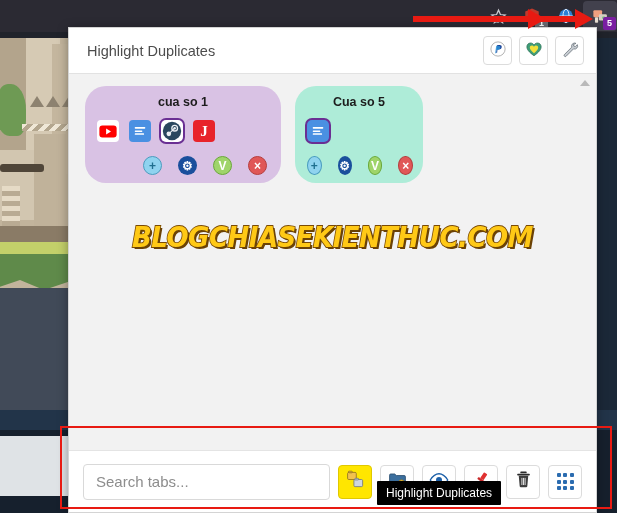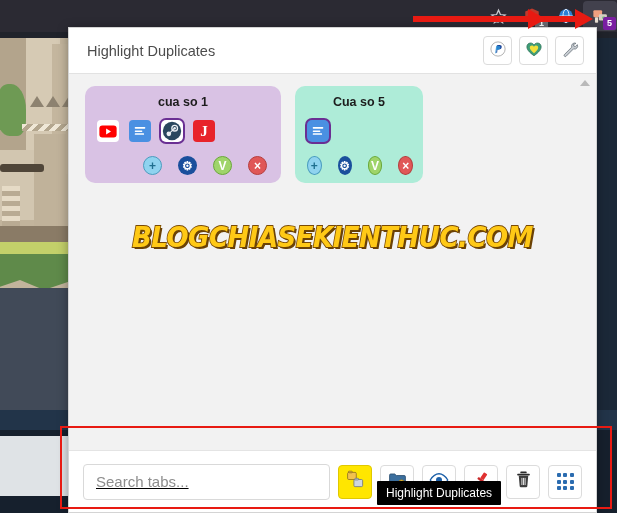--- a/index.html
+++ b/index.html
@@ -114,21 +114,21 @@
 
   .popup-body { flex: 1; position: relative; background: #f2f2f2; overflow: hidden; }
   .scroll-up {
     position: absolute; right: 6px; top: 6px;
     width: 0; height: 0;
     border-left: 5px solid transparent; border-right: 5px solid transparent;
     border-bottom: 6px solid #b9b9b9;
   }
 
   .cards { display: flex; gap: 14px; padding: 12px 16px 0 16px; align-items: flex-start; }
-  .card { border-radius: 10px; padding: 9px 10px 8px 10px; }
+  .card { border-radius: 21px; padding: 9px 10px 8px 10px; }
   .card.purple { background: #d9c2e4; width: 196px; }
   .card.mint { background: #aeecd8; width: 128px; }
   .card-title {
     text-align: center; font-size: 12.5px; font-weight: bold; color: #1c1c1c;
     margin-bottom: 11px;
   }
   .favicons { display: flex; gap: 10px; padding-left: 2px; }
   .fav { width: 22px; height: 22px; border-radius: 4px; position: relative;
          display: flex; align-items: center; justify-content: center; }
   .fav.sel { box-shadow: 0 0 0 2px #6a2f93; border-radius: 5px; }
@@ -157,21 +157,21 @@
   }
 
   
   .popup-footer {
     flex: 0 0 62px; height: 62px; background: #fff;
     border-top: 1px solid #e4e4e4;
     display: flex; align-items: center; gap: 8px; padding: 0 14px;
   }
   .search-box {
     flex: 1; height: 36px; border: 1px solid #d9d9d9; border-radius: 4px;
-    display: flex; align-items: center; padding: 0 12px; background: #fff; text-decoration: underline;
+    display: flex; align-items: center; padding: 0 12px; background: #fff;
   }
   .search-box input {
     border: 0; outline: 0; width: 100%; font-size: 15px; color: #333;
     font-family: "Liberation Sans", sans-serif; background: transparent;
   }
   .search-box input::placeholder { color: #8d8d8d; }
   .foot-btn {
     width: 34px; height: 34px; border: 1px solid #dcdcdc; border-radius: 4px;
     background: #fff; display: flex; align-items: center; justify-content: center;
     flex: 0 0 34px;

